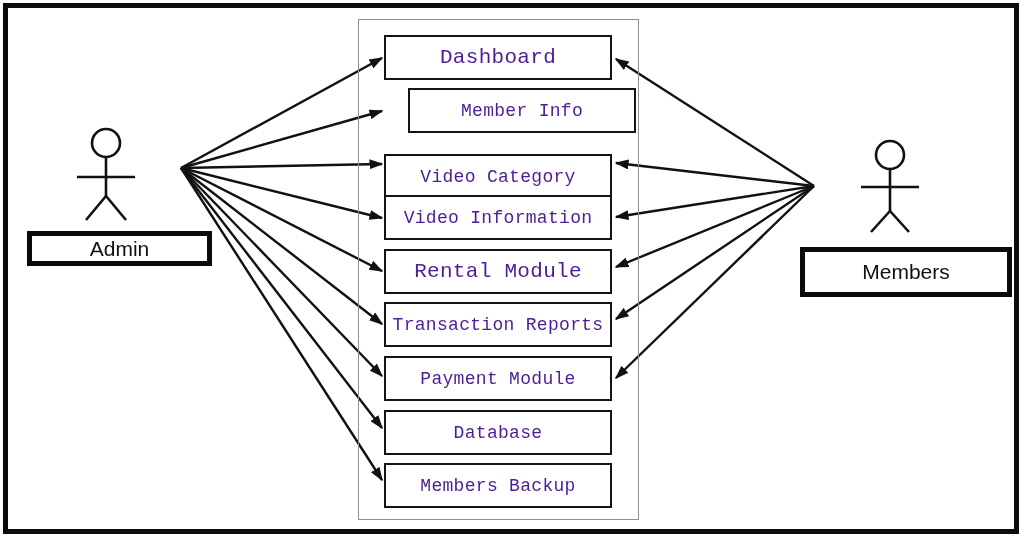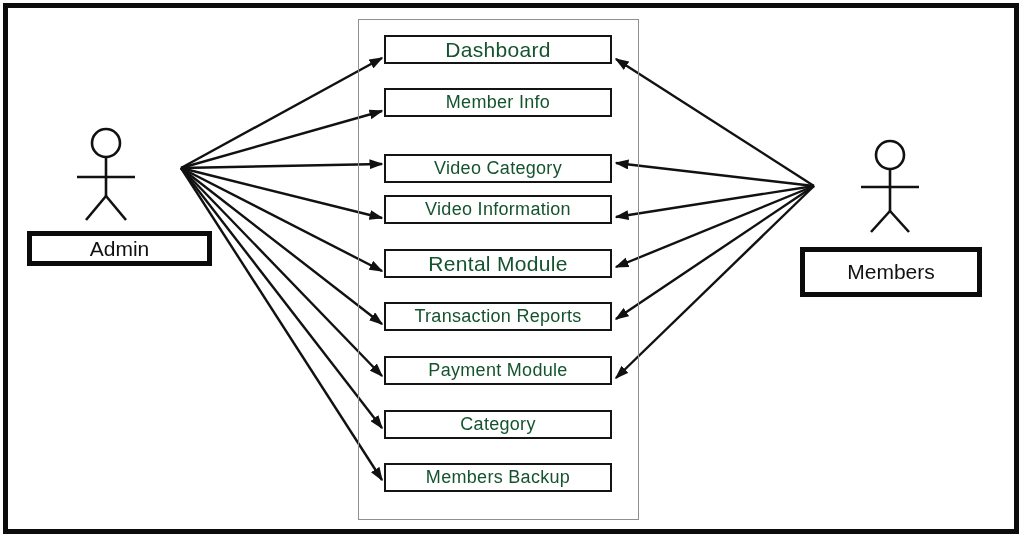--- a/index.html
+++ b/index.html
@@ -29,56 +29,57 @@
     left: 358px; top: 19px;
     width: 281px; height: 501px;
     border: 1.5px solid #8f8f8f;
     box-sizing: border-box;
     background: transparent;
     z-index: 1;
   }
   .module {
     position: absolute;
     left: 384px;
-    width: 228px; height: 29px;
+    width: 228px; height: 45px;
     border: 2.5px solid #141414;
     box-sizing: border-box;
     background: #ffffff;
     display: flex;
     align-items: center;
     justify-content: center;
     font-size: 18px;
     letter-spacing: 0.3px;
-    color: #14532d;
+    color: #4c1d95;
     z-index: 2;
+    font-family: Liberation Mono, monospace;
   }
   .module.lg { font-size: 21px; }
   .m0 { top: 35px; }
-  .m1 { top: 88px; }
+  .m1 { top: 88px; margin-left: 24px; }
   .m2 { top: 154px; }
   .m3 { top: 195px; }
   .m4 { top: 249px; }
   .m5 { top: 302px; }
   .m6 { top: 356px; }
   .m7 { top: 410px; }
   .m8 { top: 463px; }
   .actor-label {
     position: absolute;
     border: 5px solid #0b0b0b;
     box-sizing: border-box;
     background: #ffffff;
     display: flex;
     align-items: center;
     justify-content: center;
     font-size: 21px;
     color: #111111;
     z-index: 2;
   }
   .actor-label.admin   { left: 27px;  top: 231px; width: 185px; height: 35px; }
-  .actor-label.members { left: 800px; top: 247px; width: 182px; height: 50px; }
+  .actor-label.members { left: 800px; top: 247px; width: 212px; height: 50px; }
   .stick { stroke: #111111; stroke-width: 2.6; fill: none; }
   .stick circle { fill: #ffffff; }
   .arrow { stroke: #111111; stroke-width: 2.4; fill: none; }
 </style>
 </head>
 <body>
 
 <div class="frame"></div>
 
 <svg class="connector-layer" viewBox="0 0 1024 540" xmlns="http://www.w3.org/2000/svg">
@@ -124,17 +125,17 @@
 
 <div class="modules-container"></div>
 
 <div class="module m0 lg">Dashboard</div>
 <div class="module m1">Member Info</div>
 <div class="module m2">Video Category</div>
 <div class="module m3">Video Information</div>
 <div class="module m4 lg">Rental Module</div>
 <div class="module m5">Transaction Reports</div>
 <div class="module m6">Payment Module</div>
-<div class="module m7">Category</div>
+<div class="module m7">Database</div>
 <div class="module m8">Members Backup</div>
 
 <div class="actor-label admin">Admin</div>
 <div class="actor-label members">Members</div>
 
 </body></html>

